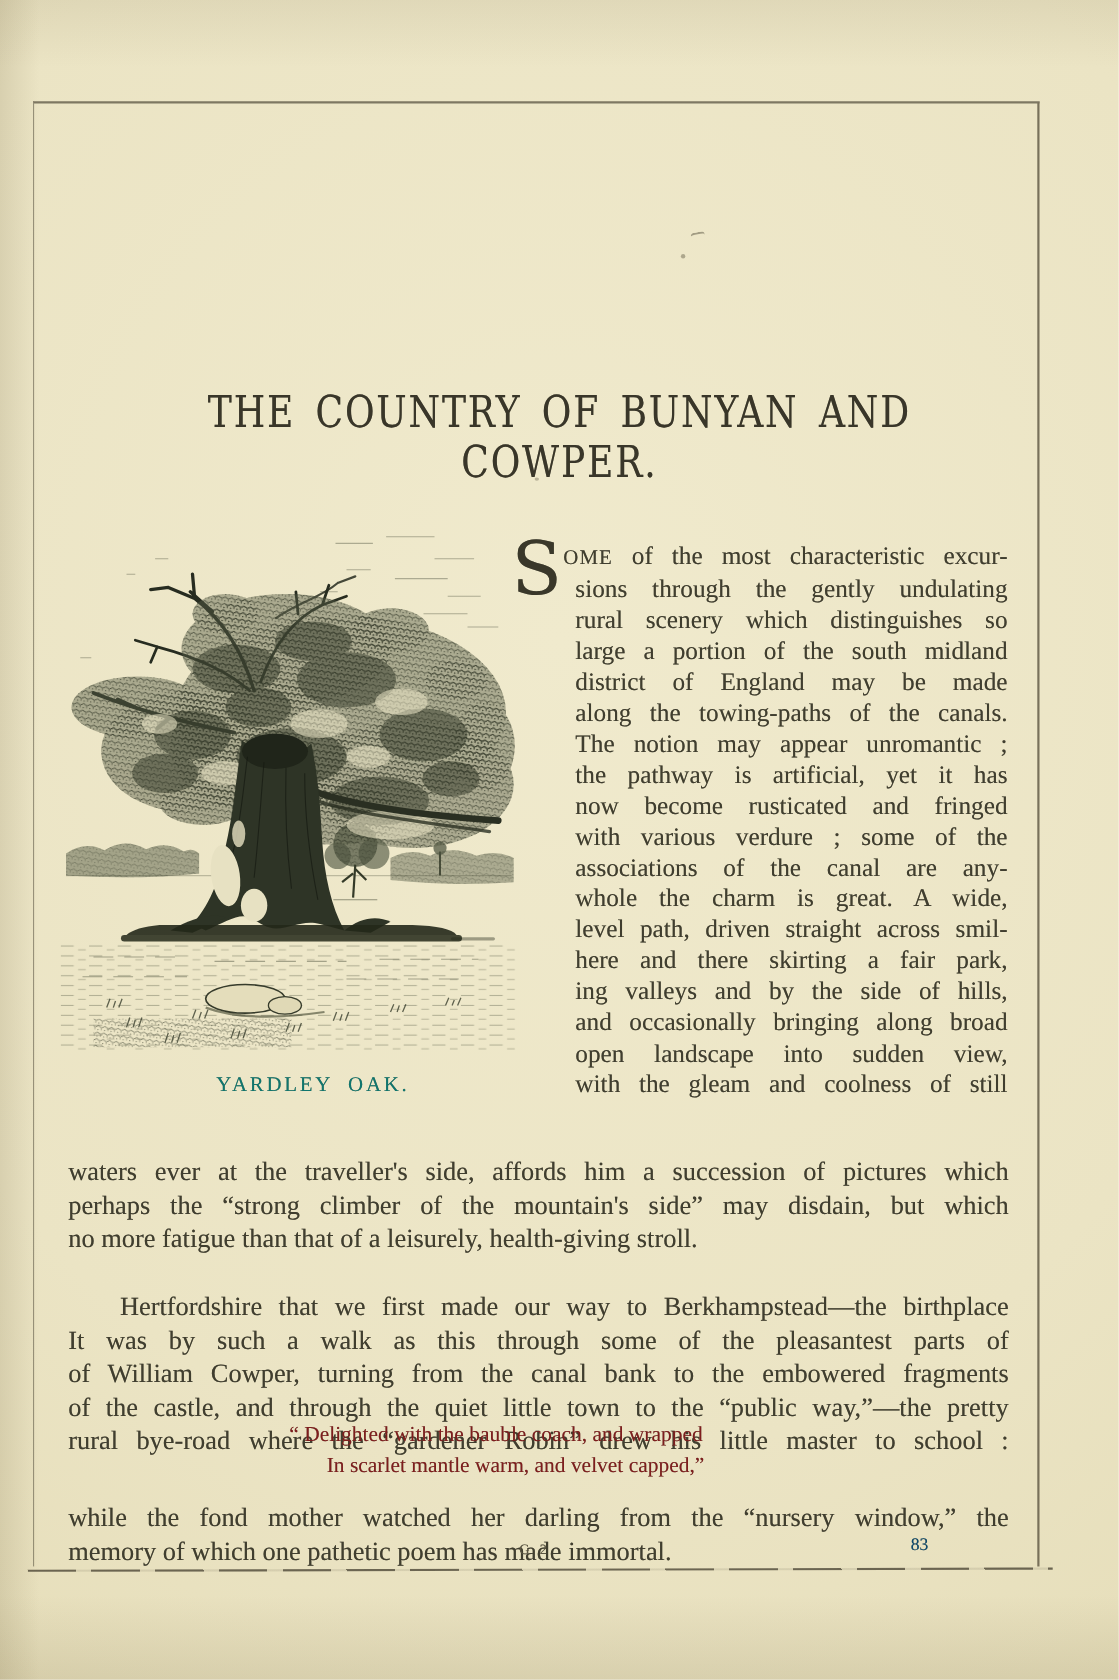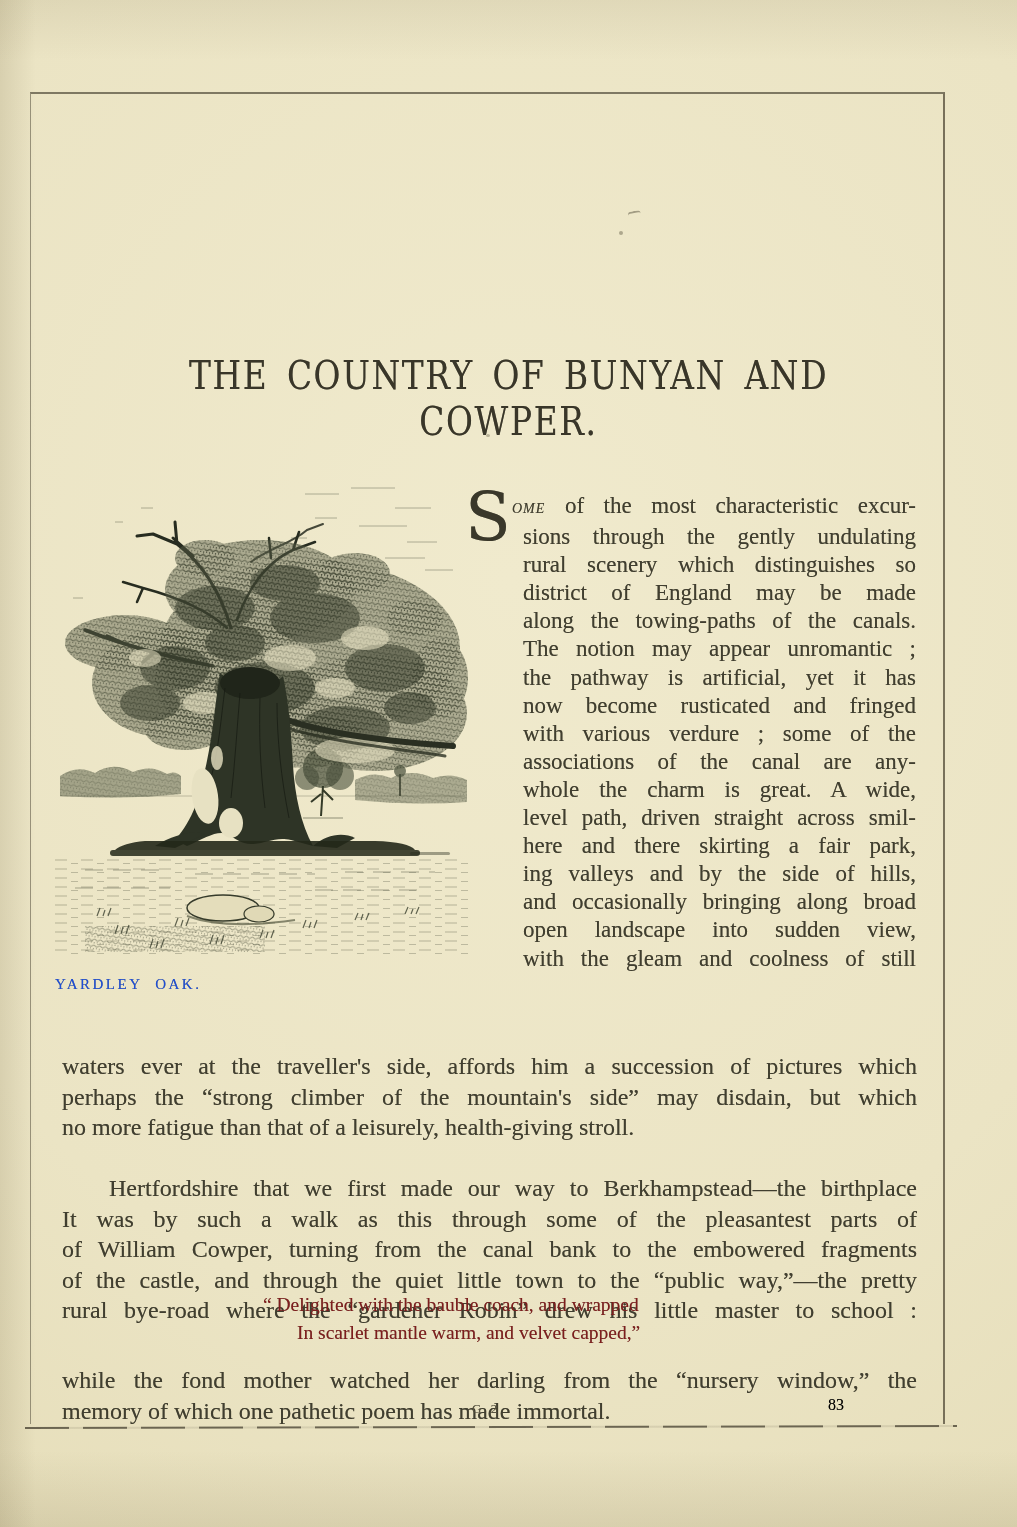--- a/index.html
+++ b/index.html
@@ -40,50 +40,50 @@
   .artifact-dash{position:absolute;left:628px;top:211px;width:13px;height:5px;
     border-top:2px solid rgba(100,94,74,.55);border-radius:60% / 100%;transform:rotate(-10deg);}
   .artifact-dot{position:absolute;left:619px;top:231px;width:4px;height:4px;
     background:rgba(110,103,82,.5);border-radius:50%;}
   .artifact-dot2{position:absolute;left:486px;top:434px;width:4px;height:3px;
     background:rgba(120,112,90,.45);border-radius:50%;}
 
   
   .figure{position:absolute;left:55px;top:478px;width:415px;height:525px;}
   .figure figcaption{
-    position:absolute;left:0;right:-44px;top:498px;
-    font-size:15px;letter-spacing:2.5px;word-spacing:7px;color:#1d4ed8;
+    position:absolute;left:0;right:-44px;top:498px;text-align:center;
+    font-size:19px;letter-spacing:2.5px;word-spacing:7px;color:#0f766e;
   }
 
   
   .lead-col{
     position:absolute;left:523px;top:492px;width:393px;
     font-size:23px;line-height:28.1px;
   }
   .jline{text-align:justify;text-align-last:justify;-moz-text-align-last:justify;}
   .first-line{margin-left:-11px;width:calc(100% + 11px);}
-  .smallcaps{font-size:14px;letter-spacing:1px;font-style:italic;}
+  .smallcaps{font-size:19px;letter-spacing:1px;}
   .dropcap{
     position:absolute;left:-58px;top:-8px;
     font-family:"DejaVu Serif", serif;font-size:67px;line-height:1;color:#3a382a;
   }
 
   
   .para{position:absolute;left:62px;width:855px;font-size:24px;line-height:30.6px;margin-top:20px;}
   .p1{top:1031px;}
   .p2{top:1153px;}
   .closing{top:1345px;}
   .last-left .jline:last-child{text-align-last:left;}
   .indent-first .jline:first-child{text-indent:47px;}
 
   .verse{position:absolute;left:263px;top:1291px;font-size:19.5px;line-height:27.5px;color:#7f1d1d;}
   .verse .vline:nth-child(2){padding-left:34px;}
 
   .footer-sig{position:absolute;left:472px;top:1401px;font-size:13px;letter-spacing:3px;color:#5a5542;text-align:right;}
-  .footer-page{position:absolute;left:828px;top:1396px;font-size:16px;color:#000000;}
+  .footer-page{position:absolute;left:828px;top:1396px;font-size:16px;color:#0c4a6e;}
 </style>
 </head>
 <body>
 
 <div class="frame"></div>
 <div class="bottom-rule"></div>
 
 <div class="artifact-dash"></div>
 <div class="artifact-dot"></div>
 <div class="artifact-dot2"></div>
@@ -228,20 +228,21 @@
   </svg>
   <figcaption class="txt">YARDLEY OAK.</figcaption>
 </figure>
 
 <div class="lead-col txt">
   <span class="dropcap">S</span>
   <div class="jline first-line"><span class="smallcaps">OME</span><span> of the most characteristic excur-</span></div>
   <div>
       <div class="jline">sions through the gently undulating</div>
       <div class="jline">rural scenery which distinguishes so</div>
+      <div class="jline">large a portion of the south midland</div>
       <div class="jline">district of England may be made</div>
       <div class="jline">along the towing-paths of the canals.</div>
       <div class="jline">The notion may appear unromantic ;</div>
       <div class="jline">the pathway is artificial, yet it has</div>
       <div class="jline">now become rusticated and fringed</div>
       <div class="jline">with various verdure ; some of the</div>
       <div class="jline">associations of the canal are any-</div>
       <div class="jline">whole the charm is great. A wide,</div>
       <div class="jline">level path, driven straight across smil-</div>
       <div class="jline">here and there skirting a fair park,</div>

